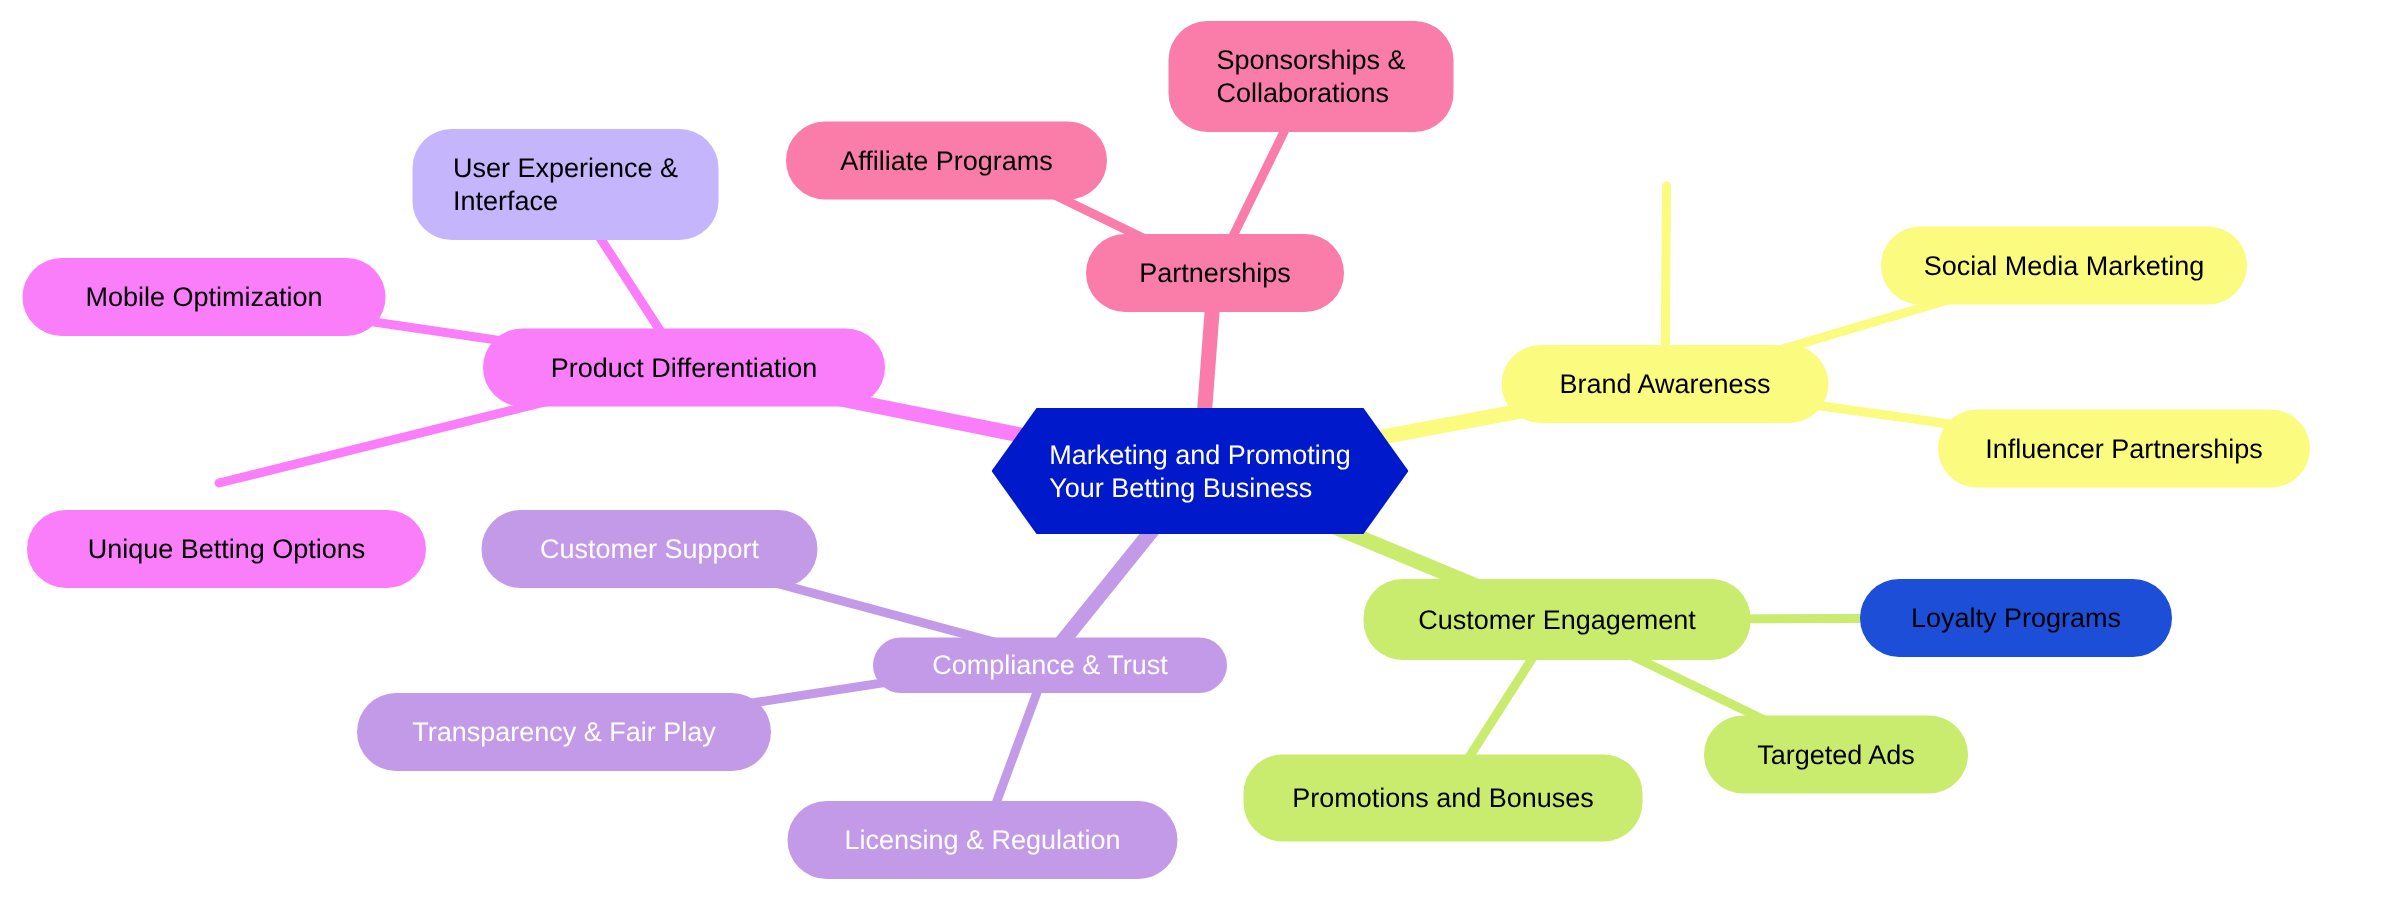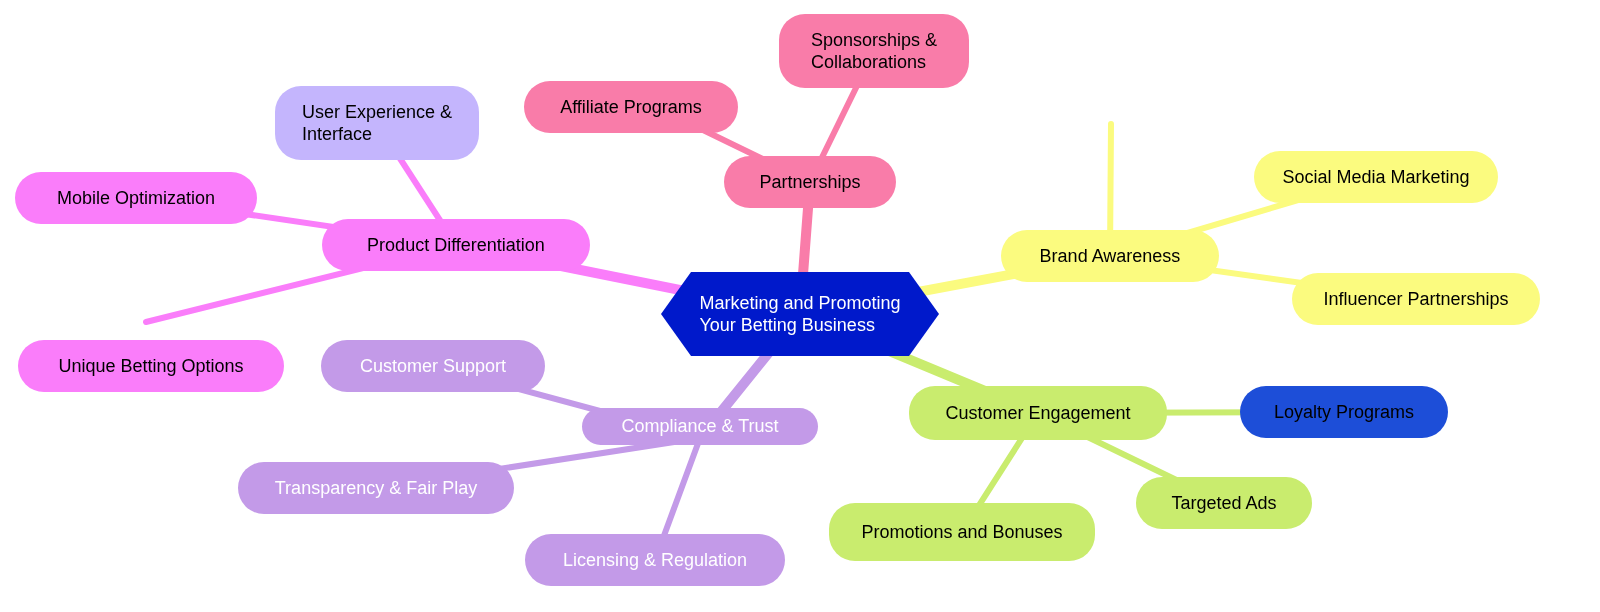--- a/index.html
+++ b/index.html
@@ -95,21 +95,21 @@
     </div>
     <div class="node" style="left: 1240px; top: 386px; width: 208px; height: 52px; background: #1d4ed8; color: rgb(0, 0, 0);">
       <span class="label">Loyalty Programs</span>
     </div>
     <div class="node" style="left: 829px; top: 503px; width: 266px; height: 58px; background: rgb(201, 236, 110); color: rgb(0, 0, 0);">
       <span class="label">Promotions and Bonuses</span>
     </div>
     <div class="node" style="left: 1136px; top: 477px; width: 176px; height: 52px; background: rgb(201, 236, 110); color: rgb(0, 0, 0);">
       <span class="label">Targeted Ads</span>
     </div>
-    <div class="node" style="left: 582px; top: 408px; width: 236px; height: 37px; background: rgb(195, 154, 232); color: rgb(255, 255, 255);">
+    <div class="node" style="left: 582px; top: 425px; width: 236px; height: 37px; background: rgb(195, 154, 232); color: rgb(255, 255, 255);">
       <span class="label">Compliance &amp; Trust</span>
     </div>
     <div class="node" style="left: 321px; top: 340px; width: 224px; height: 52px; background: rgb(195, 154, 232); color: rgb(255, 255, 255);">
       <span class="label">Customer Support</span>
     </div>
     <div class="node" style="left: 238px; top: 462px; width: 276px; height: 52px; background: rgb(195, 154, 232); color: rgb(255, 255, 255);">
       <span class="label">Transparency &amp; Fair Play</span>
     </div>
     <div class="node" style="left: 525px; top: 534px; width: 260px; height: 52px; background: rgb(195, 154, 232); color: rgb(255, 255, 255);">
       <span class="label">Licensing &amp; Regulation</span>

